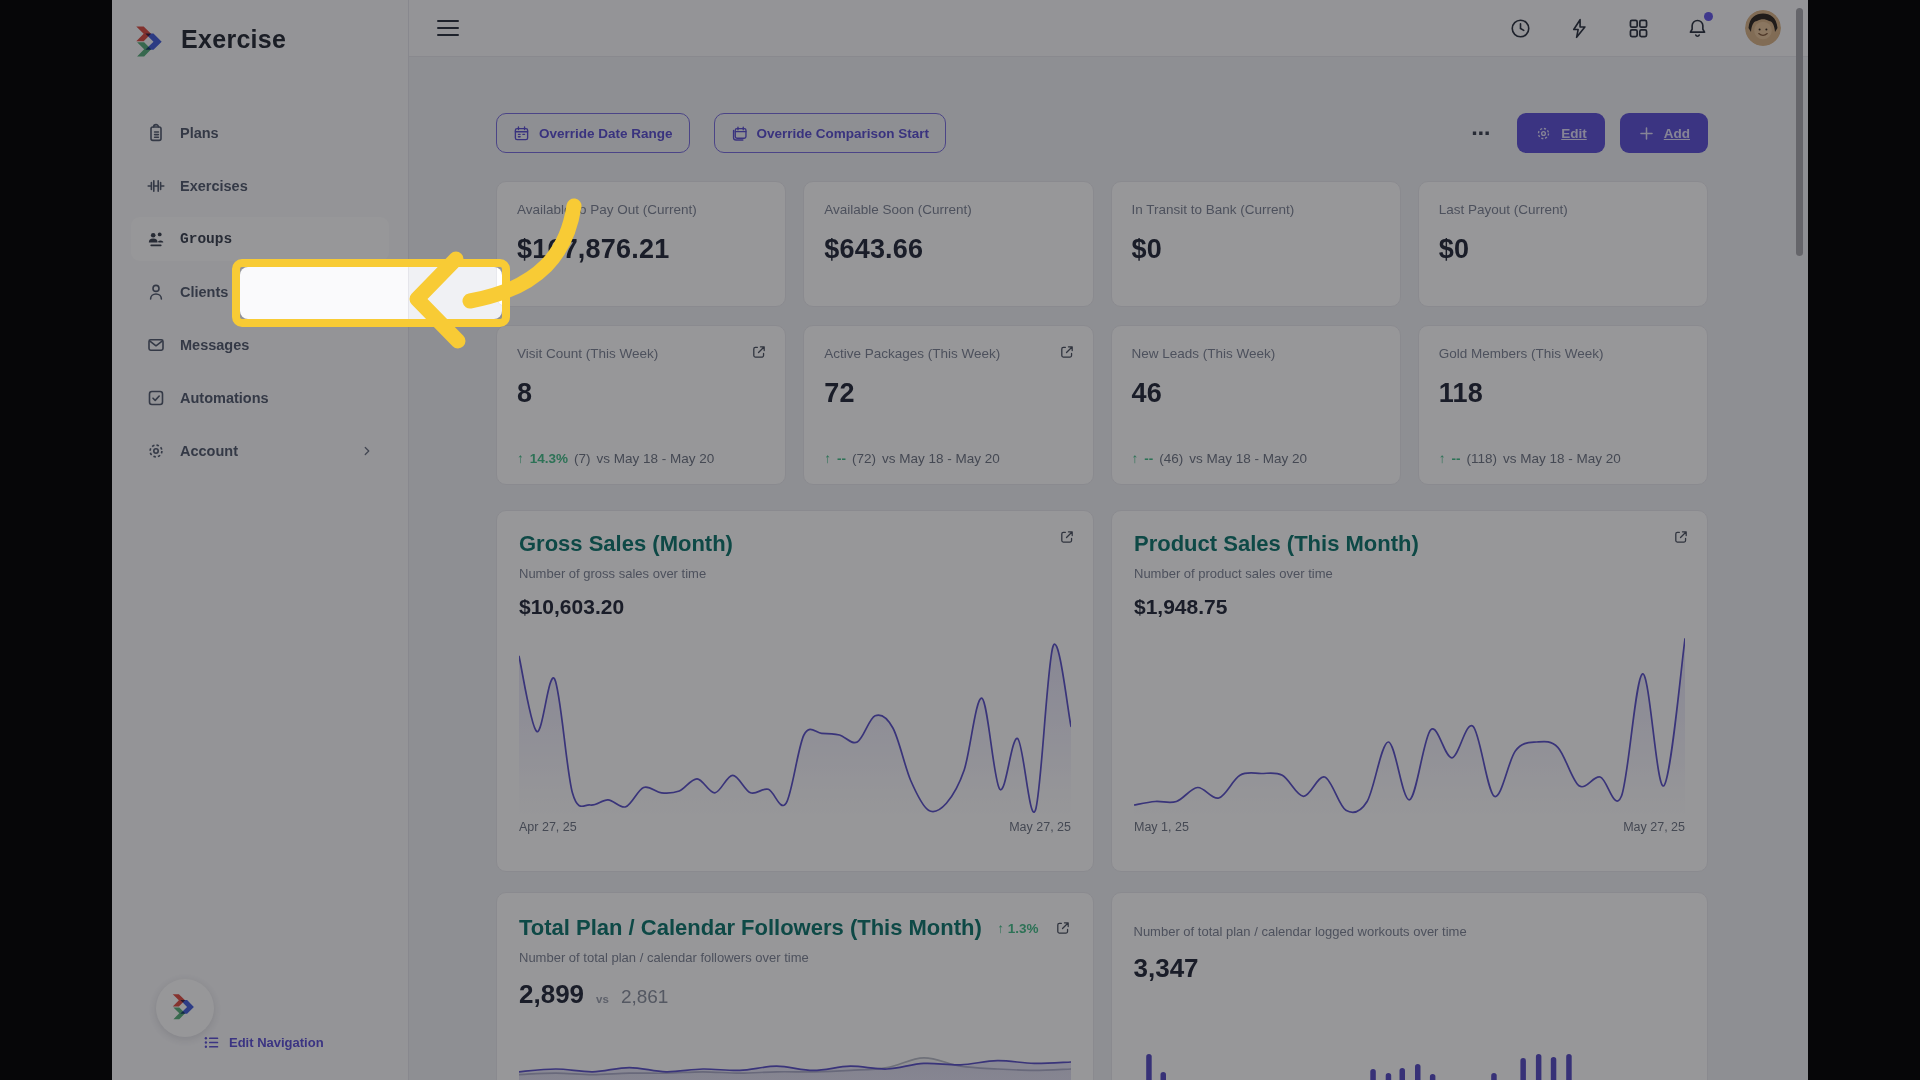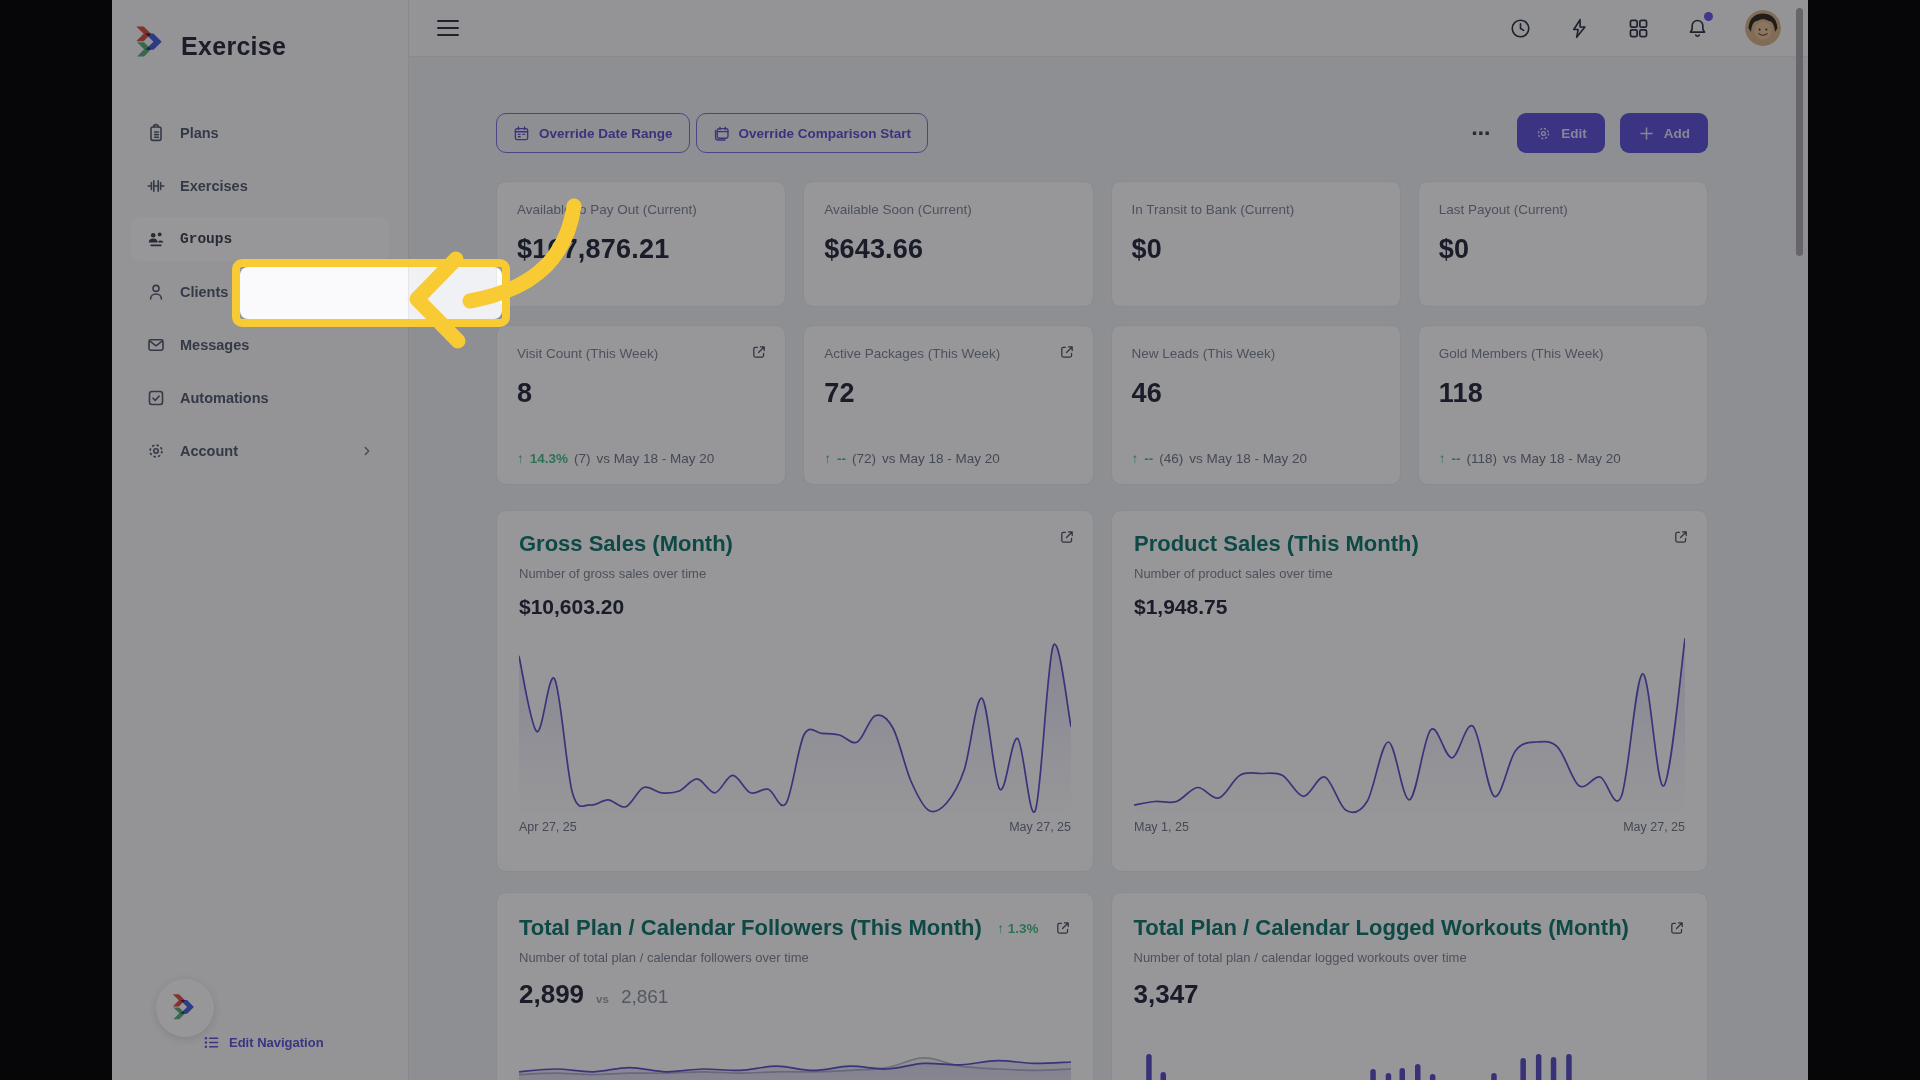--- a/index.html
+++ b/index.html
@@ -7,21 +7,21 @@
     font-family:"Liberation Sans","DejaVu Sans",sans-serif; }
   .viewport { position:relative; width:1920px; height:1080px; background:#000; }
 
   
   .stage { position:absolute; left:112px; top:0; width:1696px; height:1080px;
     background:#F0F1F4; overflow:hidden; z-index:1; }
 
   
   .sidebar { position:absolute; left:0; top:0; width:297px; height:1080px;
     background:#FAFAFC; border-right:1px solid #E5E5EB; }
-  .logo-row { position:absolute; top:25px; left:21px; display:flex; align-items:flex-end; gap:12px; }
+  .logo-row { position:absolute; top:25px; left:21px; display:flex; align-items:flex-start; gap:12px; }
   .logo-mark { width:36px; height:36px; }
   .logo-text { font-size:25px; font-weight:700; color:#262B35; letter-spacing:.3px; }
   .side-nav { position:absolute; top:111px; left:19px; width:258px; }
   .nav-item { height:44px; margin-bottom:9px; border-radius:9px; display:flex; align-items:center;
     gap:14px; padding:0 15px; font-size:14.5px; font-weight:600; color:#525B6E; cursor:pointer; }
   .nav-item svg { width:20px; height:20px; flex:0 0 auto; }
   .nav-item .chev { margin-left:auto; width:14px; height:14px; color:#6A7183; }
   .nav-item.active { background:#5F53DA; color:#D9D4F6; }
   .nav-item.lit { background:#FFFFFF; color:#3A4150; position:relative; z-index:6;font-family:Liberation Mono, monospace; }
   .side-bottom-bubble { position:absolute; left:44px; top:979px; width:58px; height:58px;
@@ -45,28 +45,28 @@
     background:#6458E8; }
   .avatar { width:36px; height:36px; border-radius:50%; overflow:hidden; cursor:pointer;
     flex:0 0 auto; }
 
   
   .content { position:absolute; left:297px; right:0; top:57px; bottom:0; background:#F0F1F4;
     padding:0 100px 0 87px; overflow:hidden; }
   .toolbar { margin-top:56px; height:40px; display:flex; align-items:center; }
   .btn-outline { height:40px; border:1.5px solid #7A6EE0; border-radius:10px; background:transparent;
     color:#5B4FD0; font-size:13.5px; font-weight:700; display:flex; align-items:center; gap:9px;
-    padding:0 16px; cursor:pointer; margin-right:6px; font-family:inherit; }
+    padding:0 16px; cursor:pointer; margin-right:24px; font-family:inherit; }
   .btn-outline svg { width:17px; height:17px; }
   .toolbar-right { margin-left:auto; display:flex; align-items:center; gap:15px; }
   .more-dots { color:#3A4150; font-size:19px; font-weight:700; letter-spacing:2px; cursor:pointer;
     margin-right:10px; }
   .btn-fill { height:40px; border:none; border-radius:9px; background:#5D51D6; color:#E2DEF9;
     font-size:13.5px; font-weight:700; display:flex; align-items:center; gap:9px; padding:0 18px;
-    cursor:pointer; font-family:inherit; }
+    cursor:pointer; font-family:inherit;text-decoration:underline; }
   .btn-fill svg { width:17px; height:17px; }
 
   .grid4 { display:grid; grid-template-columns:repeat(4,1fr); gap:17px; }
   .grid2 { display:grid; grid-template-columns:repeat(2,1fr); gap:17px; }
   .row1 { margin-top:28px; }
   .row2 { margin-top:18px; }
   .charts { margin-top:25px; }
   .bottoms { margin-top:20px; }
 
   .card { background:#FFFFFF; border:1px solid #E8E9EE; border-radius:10px; position:relative; }
@@ -440,27 +440,20 @@
                   <linearGradient id="g4" x1="0" y1="0" x2="0" y2="1">
                     <stop offset="0" stop-color="#5B51C8" stop-opacity="0.16"></stop>
                     <stop offset="1" stop-color="#5B51C8" stop-opacity="0"></stop>
                   </linearGradient>
                 </defs>
                 <path d="M0.0 36.8C6.1 36.3 24.5 34.0 36.8 34.0C49.1 34.0 61.3 37.0 73.6 36.8C85.9 36.6 98.1 32.6 110.4 32.6C122.7 32.6 134.9 36.6 147.2 36.8C159.5 37.0 171.7 34.2 184.0 34.0C196.3 33.8 208.5 35.9 220.8 35.4C233.1 34.9 245.3 31.2 257.6 31.2C269.9 31.2 282.1 35.4 294.4 35.4C306.7 35.4 318.9 31.4 331.2 31.2C343.5 31.0 355.7 34.5 368.0 34.0C380.3 33.5 392.5 29.1 404.8 28.4C417.1 27.7 429.3 30.3 441.6 29.8C453.9 29.3 466.1 25.8 478.4 25.6C490.7 25.4 502.9 28.2 515.2 28.4C527.5 28.6 545.9 27.2 552.0 27.0L552 150L0 150Z" fill="url(#g4)" stroke="none"></path>
                 <path d="M0.0 36.8C6.1 36.3 24.5 34.0 36.8 34.0C49.1 34.0 61.3 37.0 73.6 36.8C85.9 36.6 98.1 32.6 110.4 32.6C122.7 32.6 134.9 36.6 147.2 36.8C159.5 37.0 171.7 34.2 184.0 34.0C196.3 33.8 208.5 35.9 220.8 35.4C233.1 34.9 245.3 31.2 257.6 31.2C269.9 31.2 282.1 35.4 294.4 35.4C306.7 35.4 318.9 31.4 331.2 31.2C343.5 31.0 355.7 34.5 368.0 34.0C380.3 33.5 392.5 29.1 404.8 28.4C417.1 27.7 429.3 30.3 441.6 29.8C453.9 29.3 466.1 25.8 478.4 25.6C490.7 25.4 502.9 28.2 515.2 28.4C527.5 28.6 545.9 27.2 552.0 27.0" fill="none" stroke="#5B51C8" stroke-width="1.7" stroke-linecap="round"></path>
               </svg></div>
         </div>
         <div class="card card-bottom">
-          <div class="bottom-head">
-            <div class="chart-title">Total Plan / Calendar Logged Workouts (Month)</div>
-            <span class="bottom-link"><svg viewBox="0 0 20 20" fill="none" stroke="currentColor" stroke-width="1.6" stroke-linecap="round" stroke-linejoin="round">
-                  <path d="M8 4.2 H5.4 A1.9 1.9 0 0 0 3.5 6.1 v8.4 a1.9 1.9 0 0 0 1.9 1.9 h8.4 a1.9 1.9 0 0 0 1.9-1.9 V11.8"></path>
-                  <path d="M11.8 3.5 h4.7 v4.7 M16 4 l-6.6 6.6"></path>
-                </svg></span>
-          </div>
           <div class="chart-sub">Number of total plan / calendar logged workouts over time</div>
           <div class="value-row">
             <span class="big-val">3,347</span>
           </div>
           <div class="mini-chart" id="chart-workouts"><svg width="552" height="150">
                 <rect x="12.2" y="19.0" width="5.5" height="171.0" rx="2.75" fill="#564CC4"></rect>
                 <rect x="26.5" y="37.0" width="5.5" height="153.0" rx="2.75" fill="#564CC4"></rect>
                 <rect x="236.3" y="34.0" width="5.5" height="156.0" rx="2.75" fill="#564CC4"></rect>
                 <rect x="251.7" y="38.0" width="5.5" height="152.0" rx="2.75" fill="#564CC4"></rect>
                 <rect x="265.5" y="33.0" width="5.5" height="157.0" rx="2.75" fill="#564CC4"></rect>

